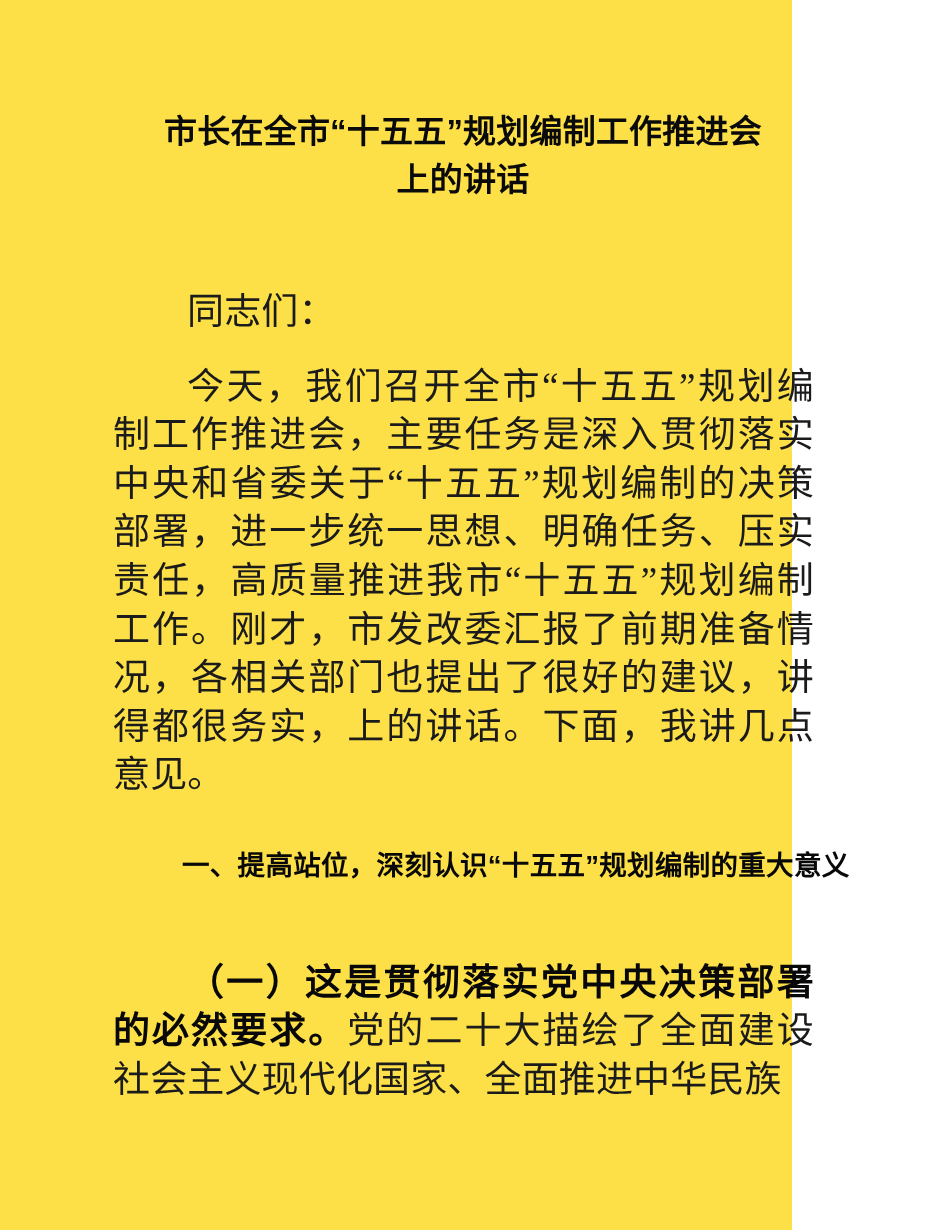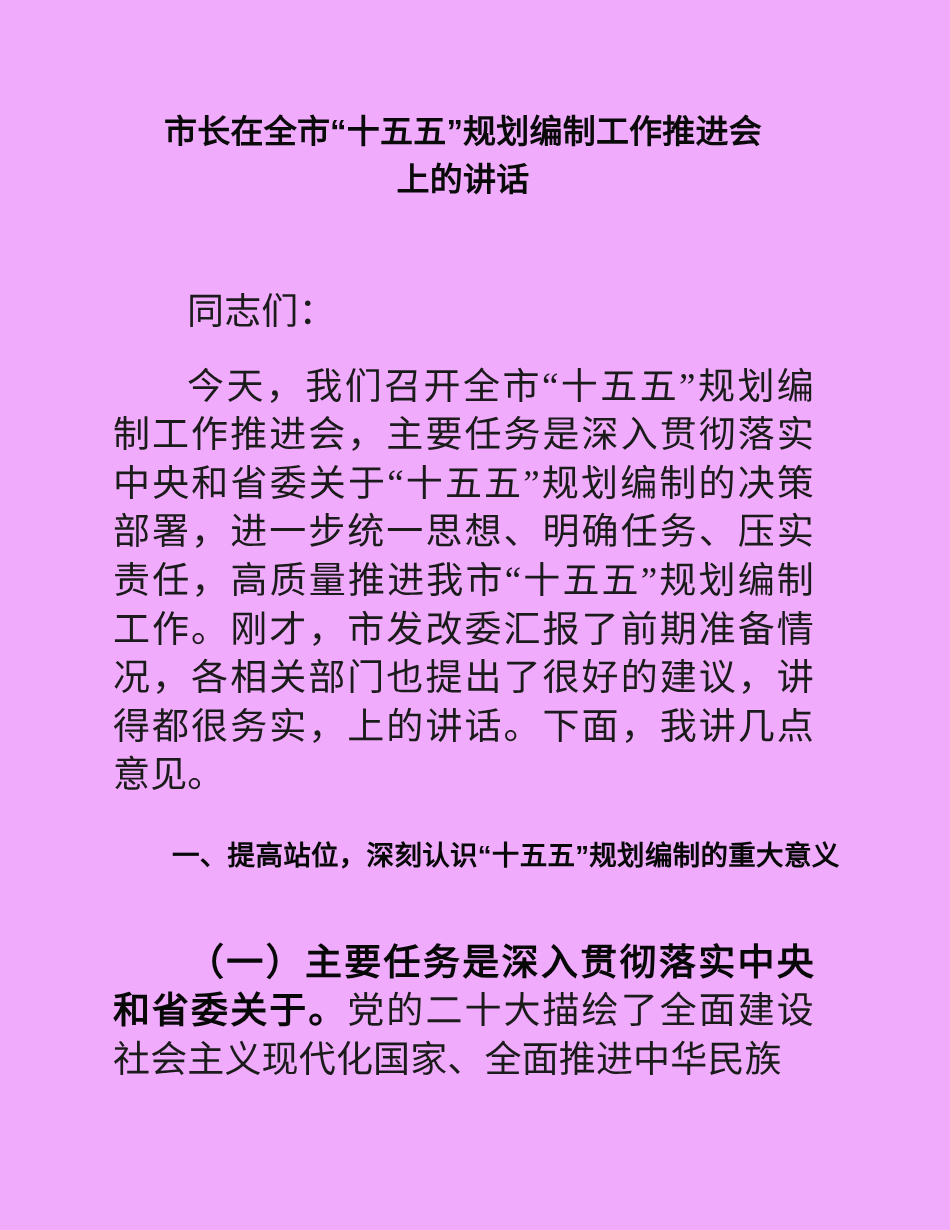--- a/index.html
+++ b/index.html
@@ -12,23 +12,23 @@
     width: 950px;
     height: 1230px;
     overflow: hidden;
     font-family: "Liberation Serif", "DejaVu Serif", serif;
     color: #000000;
     -webkit-font-smoothing: antialiased;
   }
 
   .page {
     position: relative;
-    width: 950px;
+    width: 792px;
     height: 1230px;
-    background: #f0abfc;
+    background: #fde047;
     box-sizing: border-box;
   }
 
   
   .doc-title {
     position: absolute;
     left: 113px;
     top: 108px;
     width: 700px;
     text-align: center;
@@ -65,21 +65,21 @@
   p.para.no-indent {
     text-indent: 2em;
   }
 
   
   .gap-sm { height: 26px; }
   .gap-md { height: 28px; }
 
   
   p.section-heading {
-    margin: 4px;
+    margin: 14px;
     font-family: "Liberation Sans", "DejaVu Sans", sans-serif;
     font-weight: bold;
     font-size: 27.5px;
     line-height: 48.6px;
     text-indent: 2em;
     letter-spacing: 0.3px;
     color: #080808;
     white-space: nowrap;
   }
 
@@ -108,17 +108,17 @@
 
     <div class="gap-md"></div>
 
     <p class="section-heading">一、提高站位，深刻认识“十五五”规划编制的重大意义</p>
 
     <div class="gap-sm"></div>
 
 
     <div class="gap-md"></div>
 
-    <p class="para"><span class="lead-bold">（一）主要任务是深入贯彻落实中央和省委关于。</span><span>党的二十大描绘了全面建设社会主义现代化国家、全面推进中华民族</span></p>
+    <p class="para"><span class="lead-bold">（一）这是贯彻落实党中央决策部署的必然要求。</span><span>党的二十大描绘了全面建设社会主义现代化国家、全面推进中华民族</span></p>
 
   </div>
 
 </div>
 
 </body></html>

